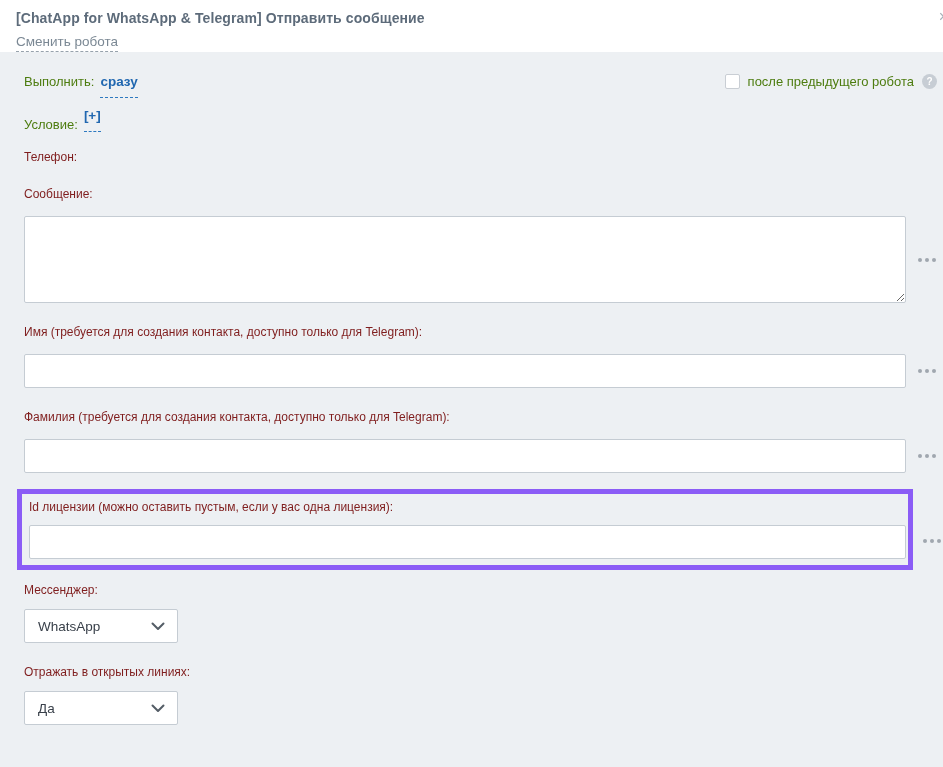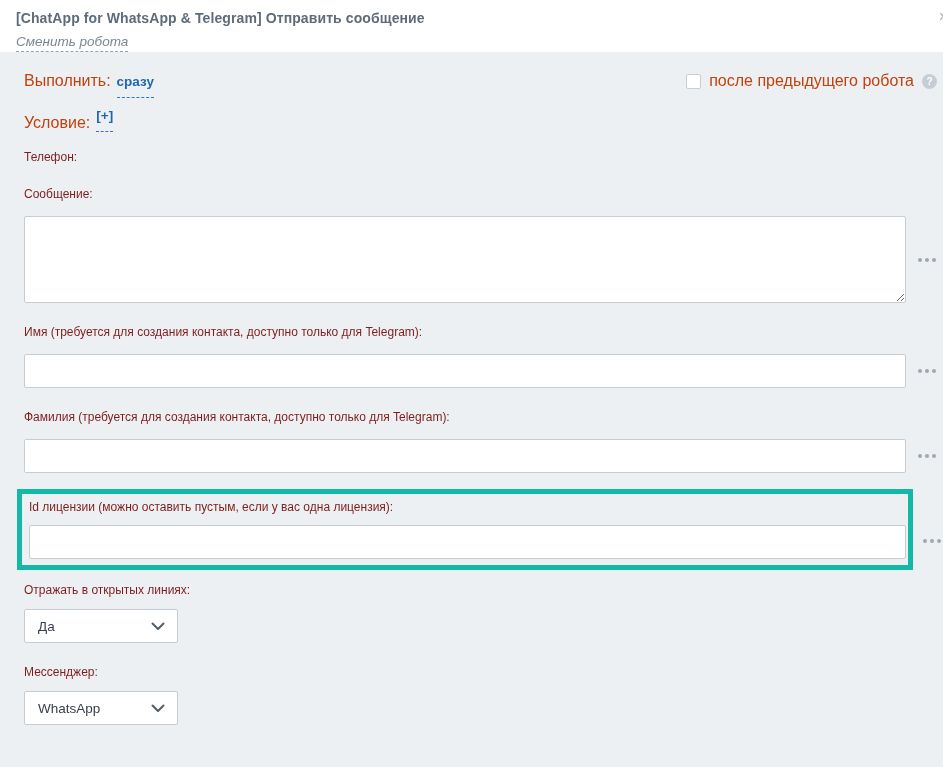--- a/index.html
+++ b/index.html
@@ -30,21 +30,20 @@
     letter-spacing: .1px;
   }
   .change-robot {
     font-size: 13.5px;
     color: #7b8894;
     border-bottom: 1px dashed #97a2ac;
     padding-bottom: 2px;
     cursor: pointer;
     margin-right: 24px;
     margin-top: 1px;
-    font-style: italic;
   }
   .close-x {
     position: absolute;
     right: -5px; top: 9px;
     font-size: 16px;
     color: #a7b0b9;
     cursor: pointer;
     line-height: 1;
   }
 
@@ -57,22 +56,22 @@
 
   
   .row-exec {
     display: flex;
     justify-content: space-between;
     align-items: center;
     margin-bottom: 24px;
     height: 18px;
   }
   .inline-label {
-    font-size: 16px;
-    color: #c2410c;
+    font-size: 13px;
+    color: #4d7c0f;
   }
   .blue-link {
     font-size: 13.5px;
     font-weight: bold;
     color: #2067b0;
     border-bottom: 1px dashed #2d79c0;
     padding-bottom: 8px;
     margin-left: 6px;
     cursor: pointer;
   }
@@ -166,21 +165,21 @@
 
   
   .hl-row {
     display: flex;
     align-items: flex-start;
     margin-bottom: 13px;
   }
   .hl-box {
     margin-left: -7px;
     width: 896px;
-    border: 5px solid #14b8a6;
+    border: 5px solid #8b5cf6;
     background: #edf0f3;
     padding: 6px 6px 6px 2px;
     flex: none;
   }
   .hl-box .group-label { margin-bottom: 10px; margin-left: 5px; }
   .hl-box .text-input { width: 877px; margin-left: 5px; }
   .hl-row .dots-btn { margin-top: 46px; margin-left: 8px; }
 
   
   .select-box {
@@ -273,35 +272,35 @@
   <div class="hl-row">
     <div class="hl-box">
       <div class="group-label">Id лицензии (можно оставить пустым, если у вас одна лицензия):</div>
       <input class="text-input" type="text" value="" style="">
     </div>
     <span class="dots-btn">
       <span class="dot"></span>
       <span class="dot"></span>
       <span class="dot"></span>
     </span>
+  </div>
+
+  <div class="group-select">
+    <div class="group-label">Мессенджер:</div>
+    <div class="select-box">
+      <span class="select-value">WhatsApp</span>
+      <svg class="chevron" viewBox="0 0 14 9">
+        <polyline points="1.5,1.5 7,7 12.5,1.5" fill="none" stroke="#545d66" stroke-width="2" stroke-linecap="round" stroke-linejoin="round"></polyline>
+      </svg>
+    </div>
   </div>
 
   <div class="group-select">
     <div class="group-label">Отражать в открытых линиях:</div>
     <div class="select-box">
       <span class="select-value">Да</span>
       <svg class="chevron" viewBox="0 0 14 9">
         <polyline points="1.5,1.5 7,7 12.5,1.5" fill="none" stroke="#545d66" stroke-width="2" stroke-linecap="round" stroke-linejoin="round"></polyline>
       </svg>
     </div>
   </div>
 
-  <div class="group-select">
-    <div class="group-label">Мессенджер:</div>
-    <div class="select-box">
-      <span class="select-value">WhatsApp</span>
-      <svg class="chevron" viewBox="0 0 14 9">
-        <polyline points="1.5,1.5 7,7 12.5,1.5" fill="none" stroke="#545d66" stroke-width="2" stroke-linecap="round" stroke-linejoin="round"></polyline>
-      </svg>
-    </div>
-  </div>
-
 </div>
 
 </body></html>

